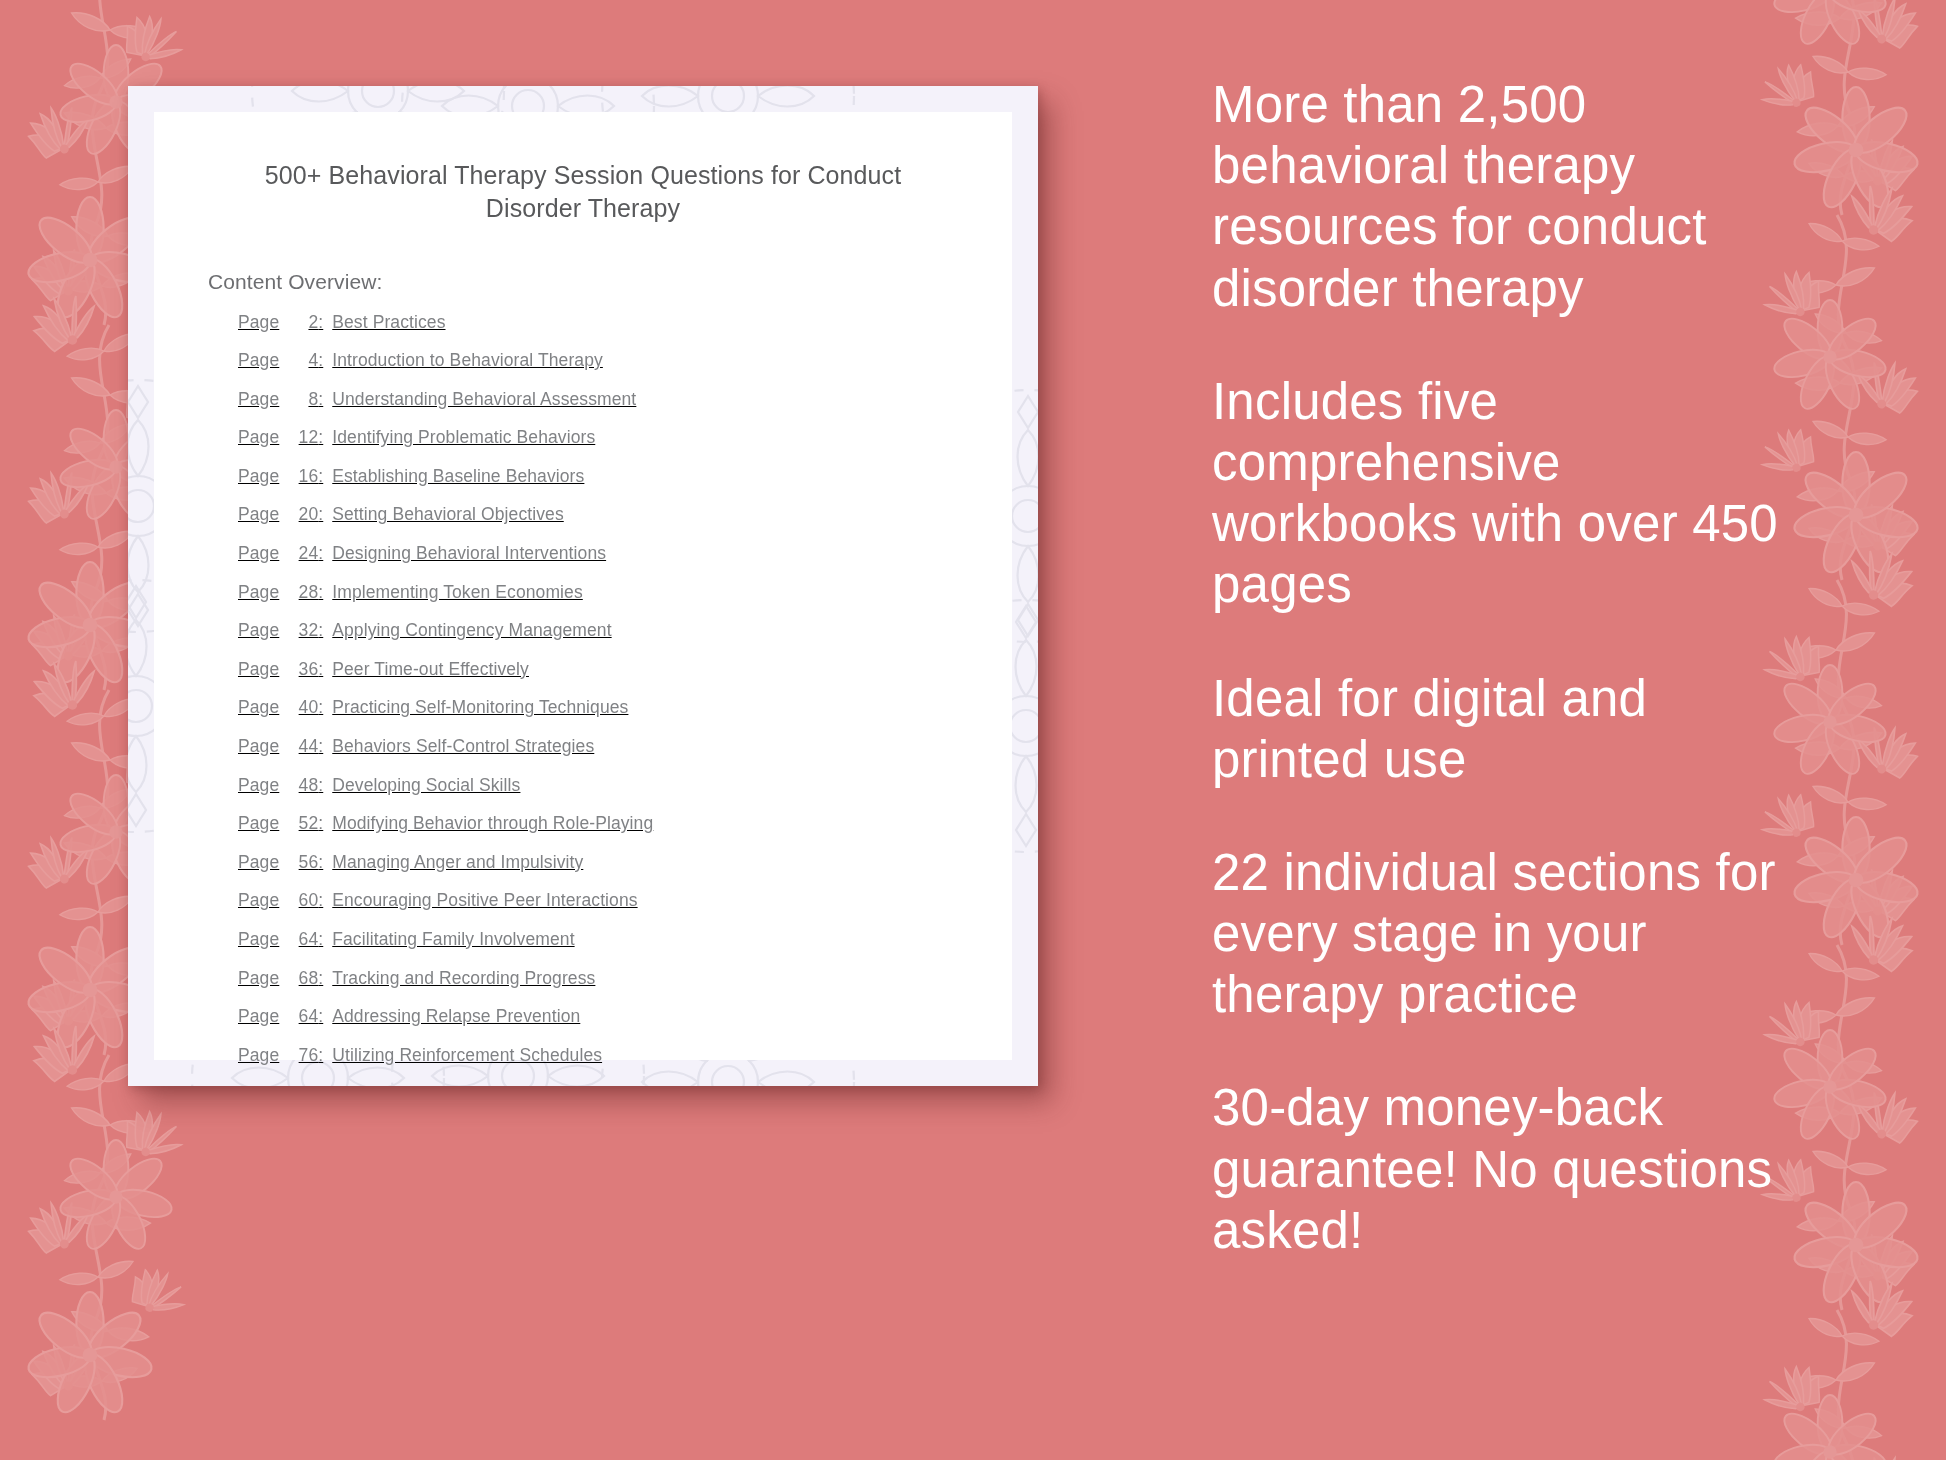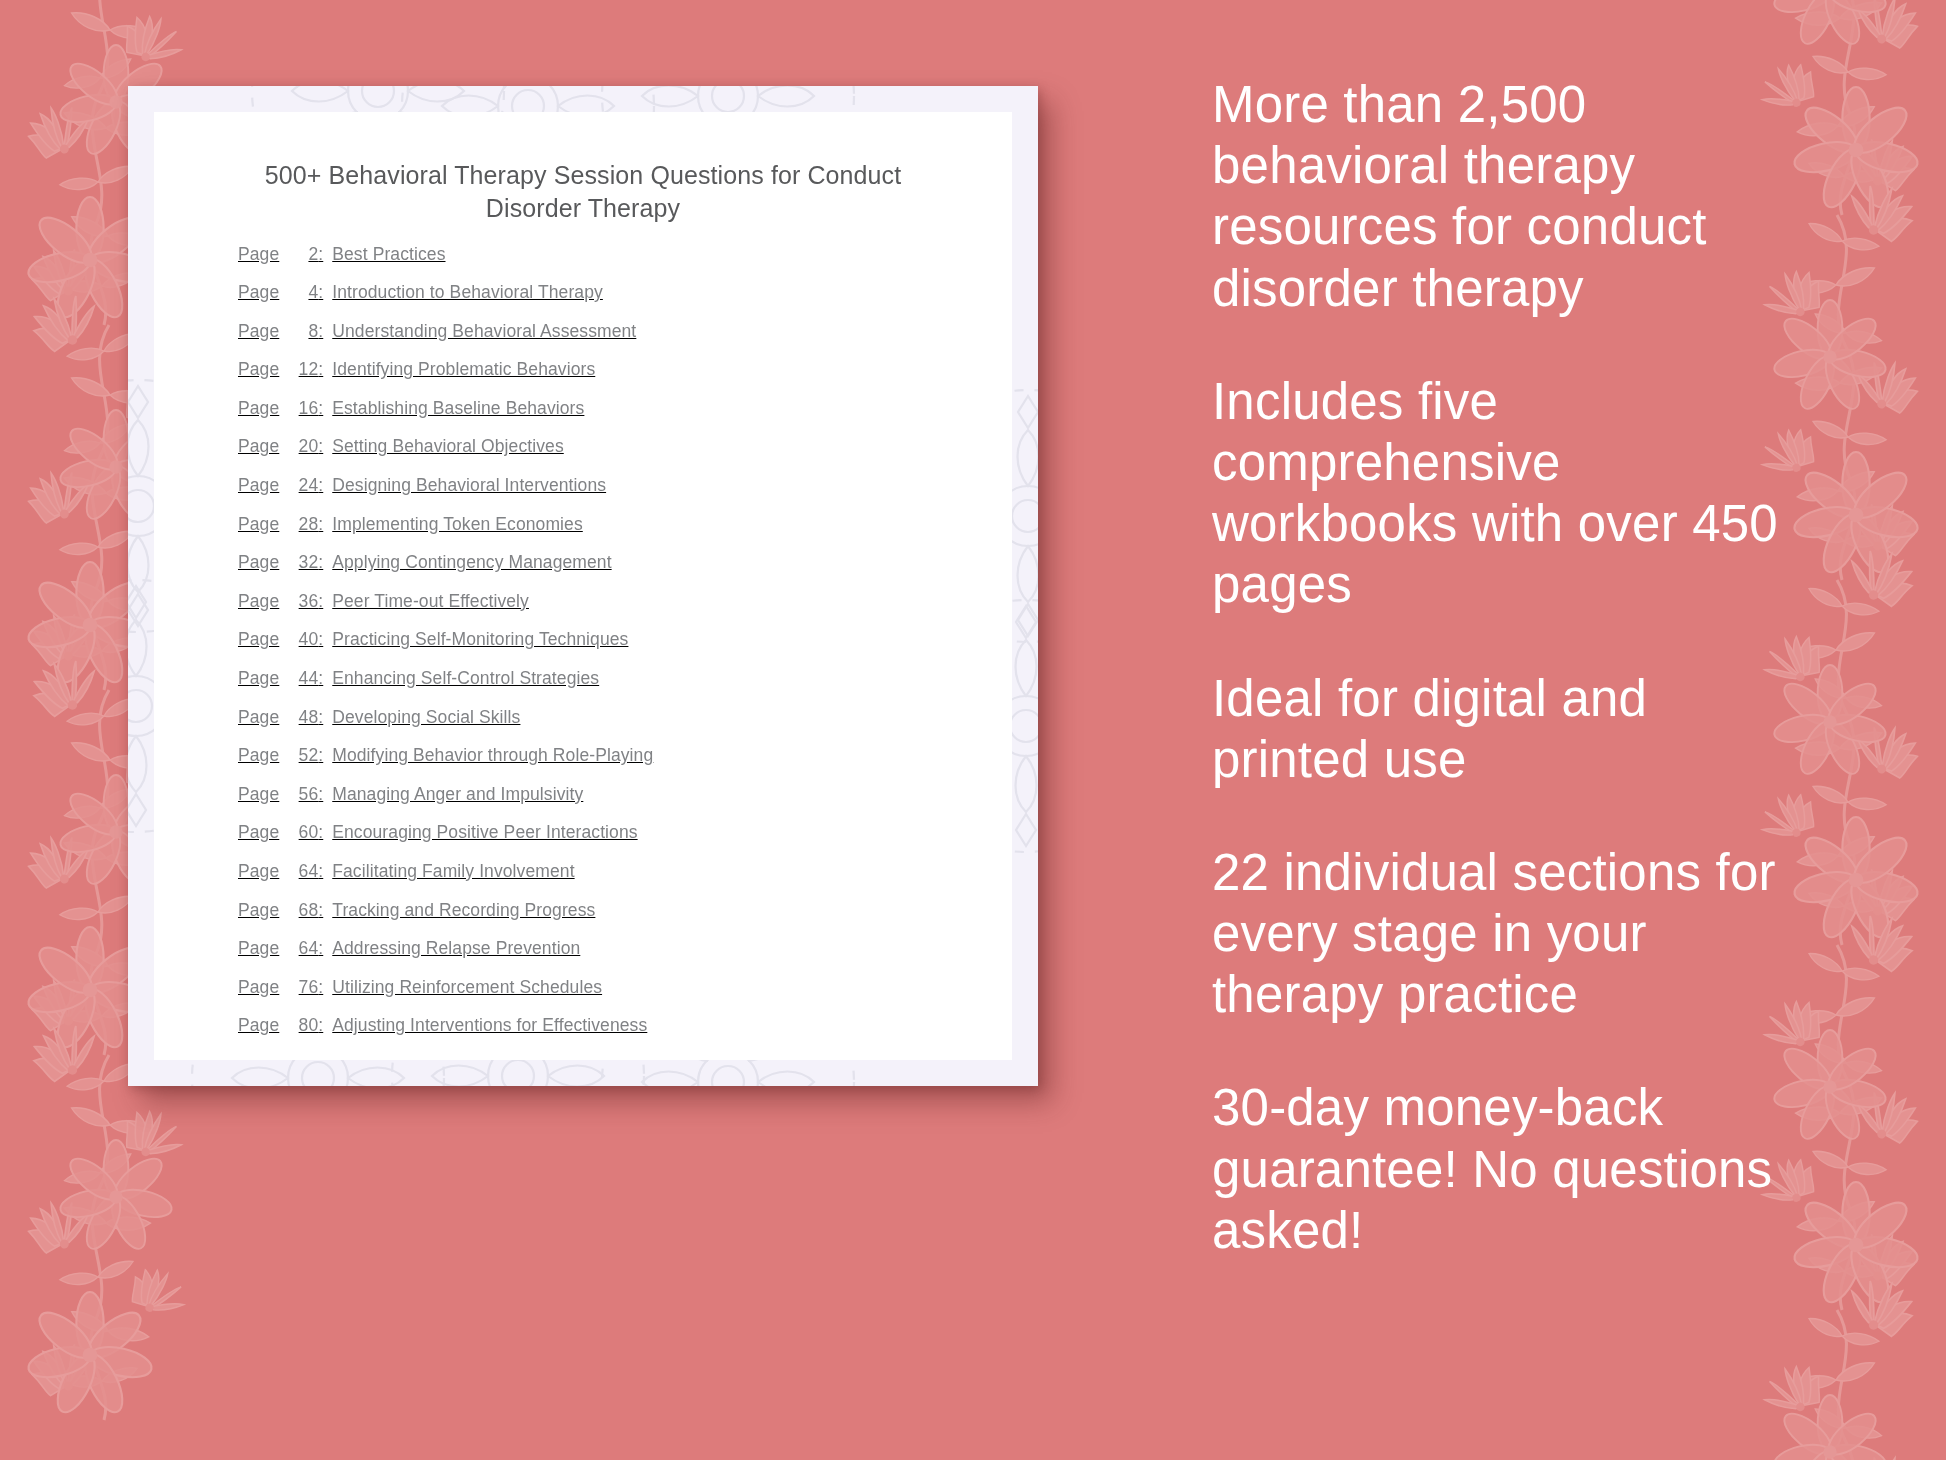--- a/index.html
+++ b/index.html
@@ -231,20 +231,21 @@
         <use href="#mandala" transform="translate(390,990)"></use>
         <use href="#mandala" transform="translate(600,996)"></use>
         <use href="#mandala" transform="translate(190,992)"></use>
       </g>
     </svg>
 
     <div id="paper">
 
       <h1 id="doc-title">500+ Behavioral Therapy Session Questions for Conduct Disorder Therapy</h1>
 
+      <div id="content-overview-label">Content Overview:</div>
 
       <ul id="toc-list">
           <li class="toc-row">
             <span class="toc-page-word">Page</span>
             <span class="toc-page-num">2</span>
             <span class="toc-colon">:</span>
             <span class="toc-title">Best Practices</span>
           </li>
           <li class="toc-row">
             <span class="toc-page-word">Page</span>
@@ -303,21 +304,21 @@
           <li class="toc-row">
             <span class="toc-page-word">Page</span>
             <span class="toc-page-num">40</span>
             <span class="toc-colon">:</span>
             <span class="toc-title">Practicing Self-Monitoring Techniques</span>
           </li>
           <li class="toc-row">
             <span class="toc-page-word">Page</span>
             <span class="toc-page-num">44</span>
             <span class="toc-colon">:</span>
-            <span class="toc-title">Enhancing Self-Control Strategies</span>
+            <span class="toc-title">Behaviors Self-Control Strategies</span>
           </li>
           <li class="toc-row">
             <span class="toc-page-word">Page</span>
             <span class="toc-page-num">48</span>
             <span class="toc-colon">:</span>
             <span class="toc-title">Developing Social Skills</span>
           </li>
           <li class="toc-row">
             <span class="toc-page-word">Page</span>
             <span class="toc-page-num">52</span>

